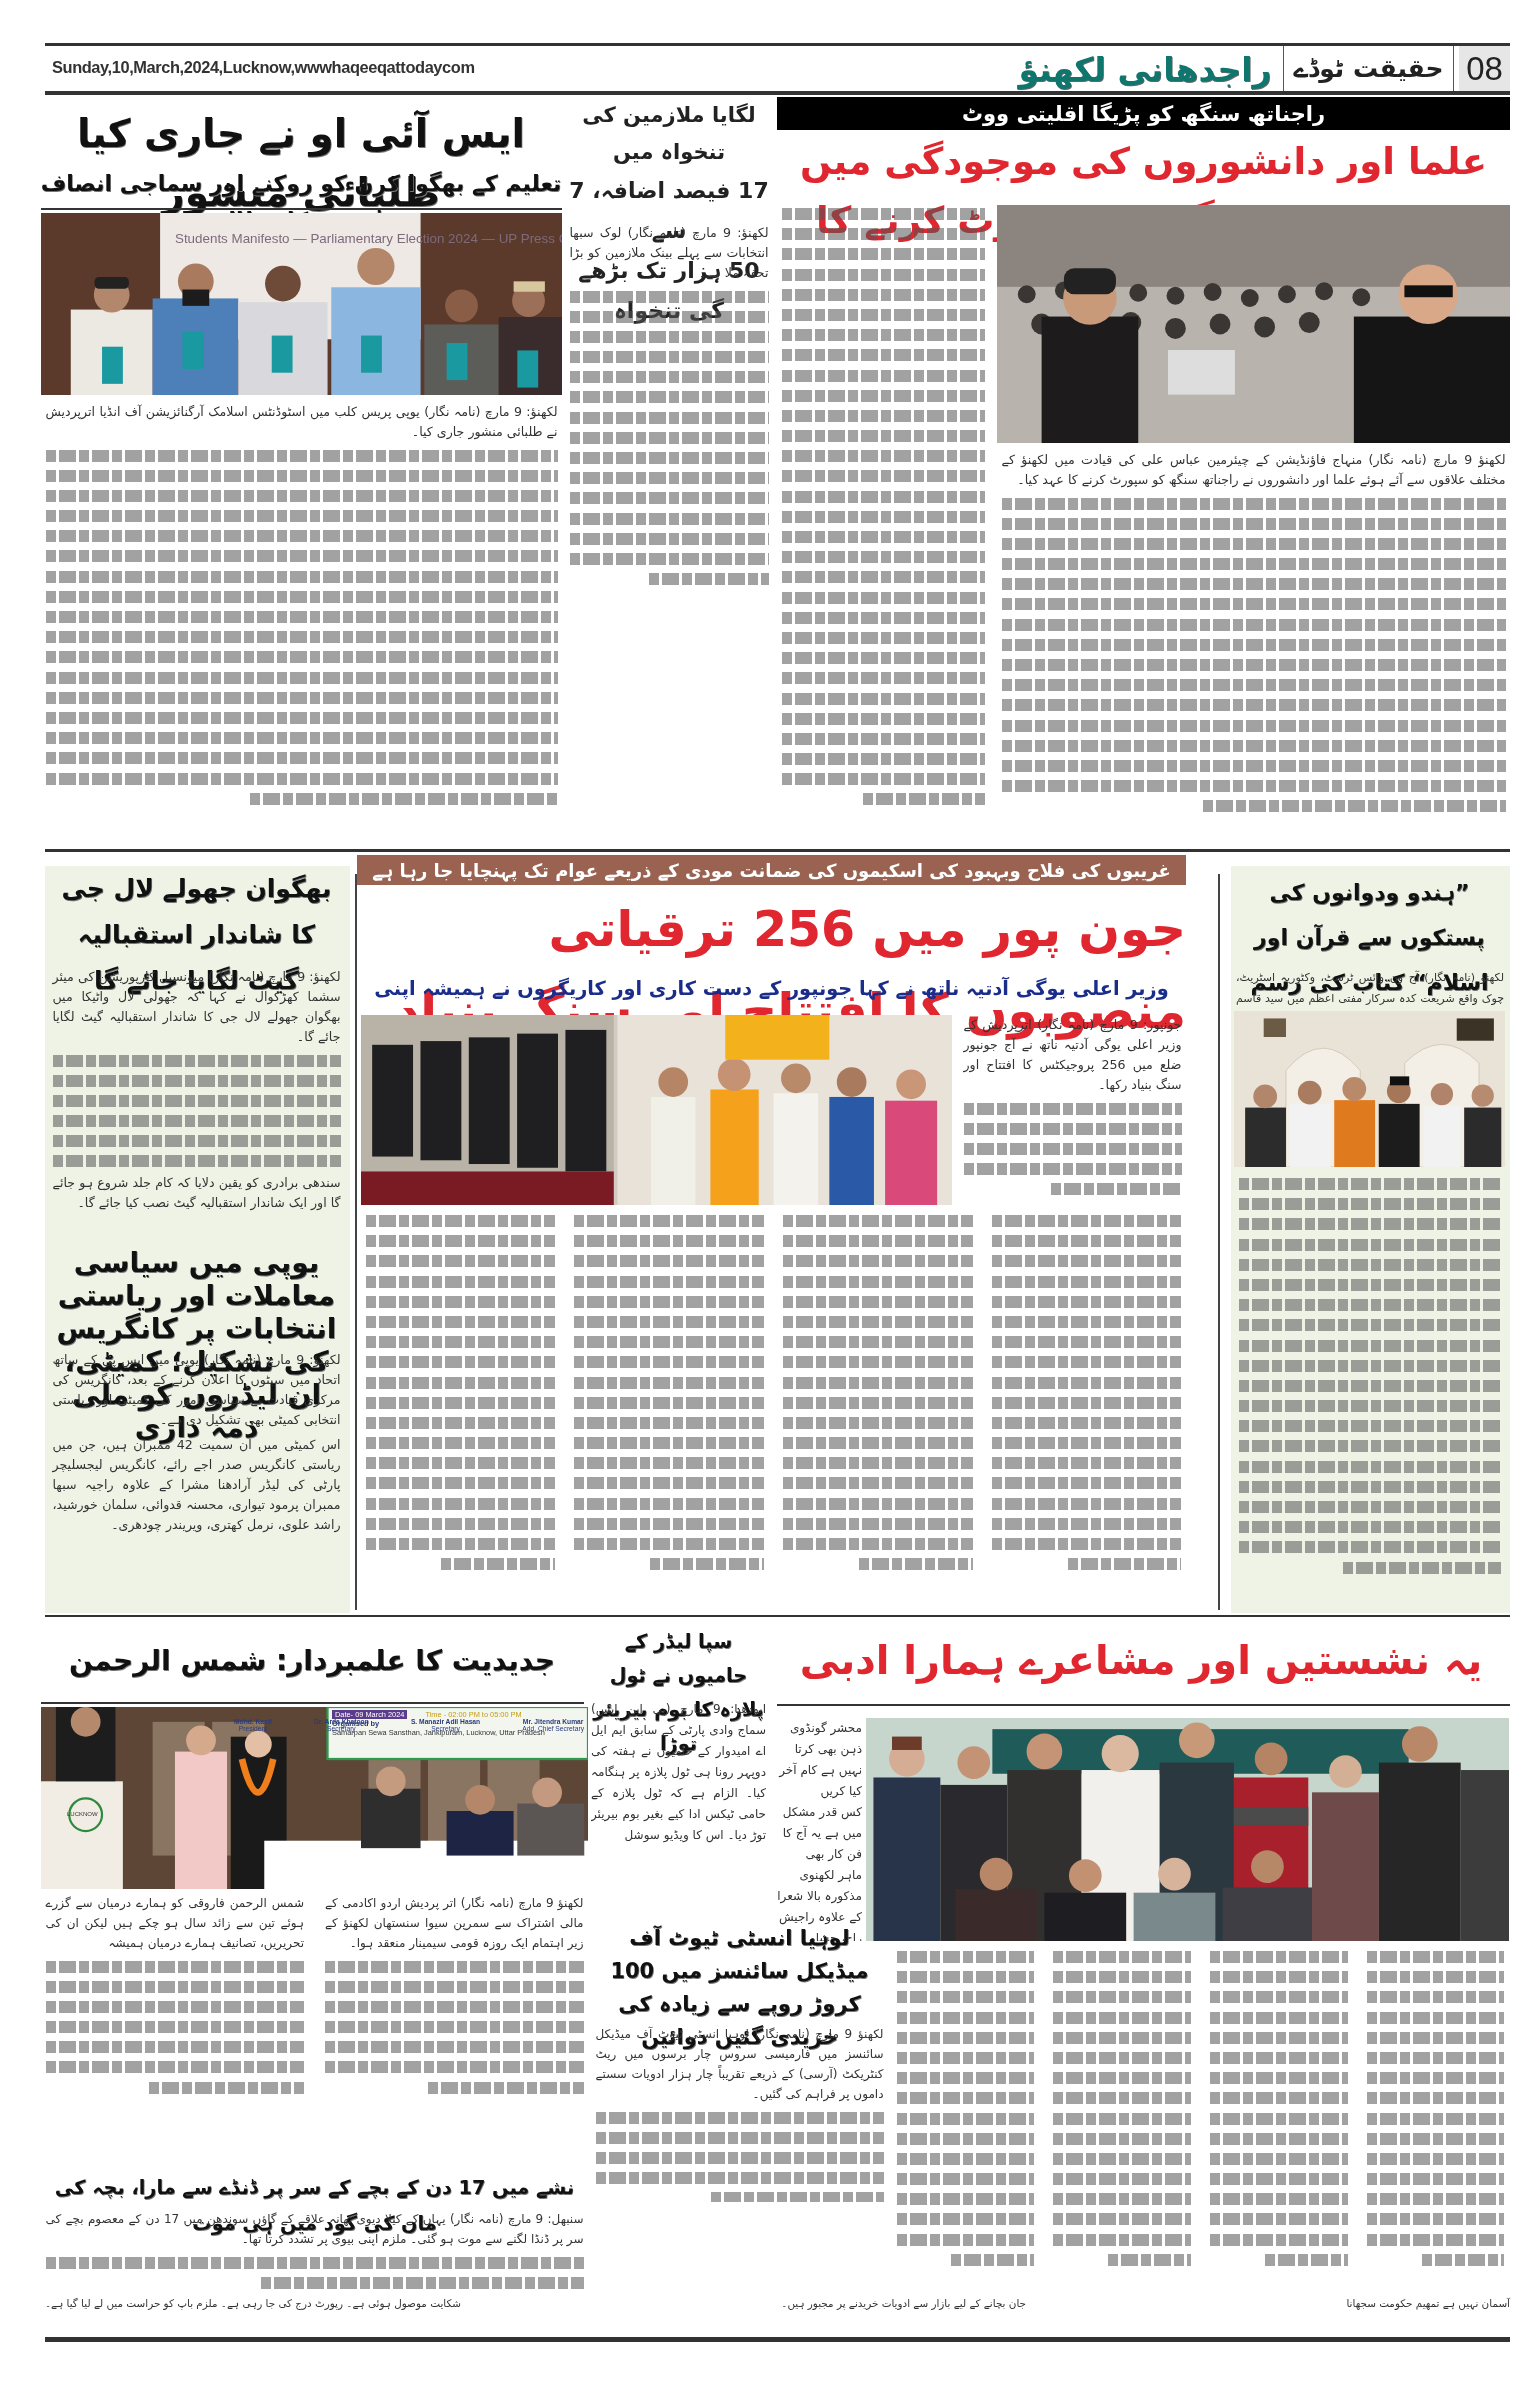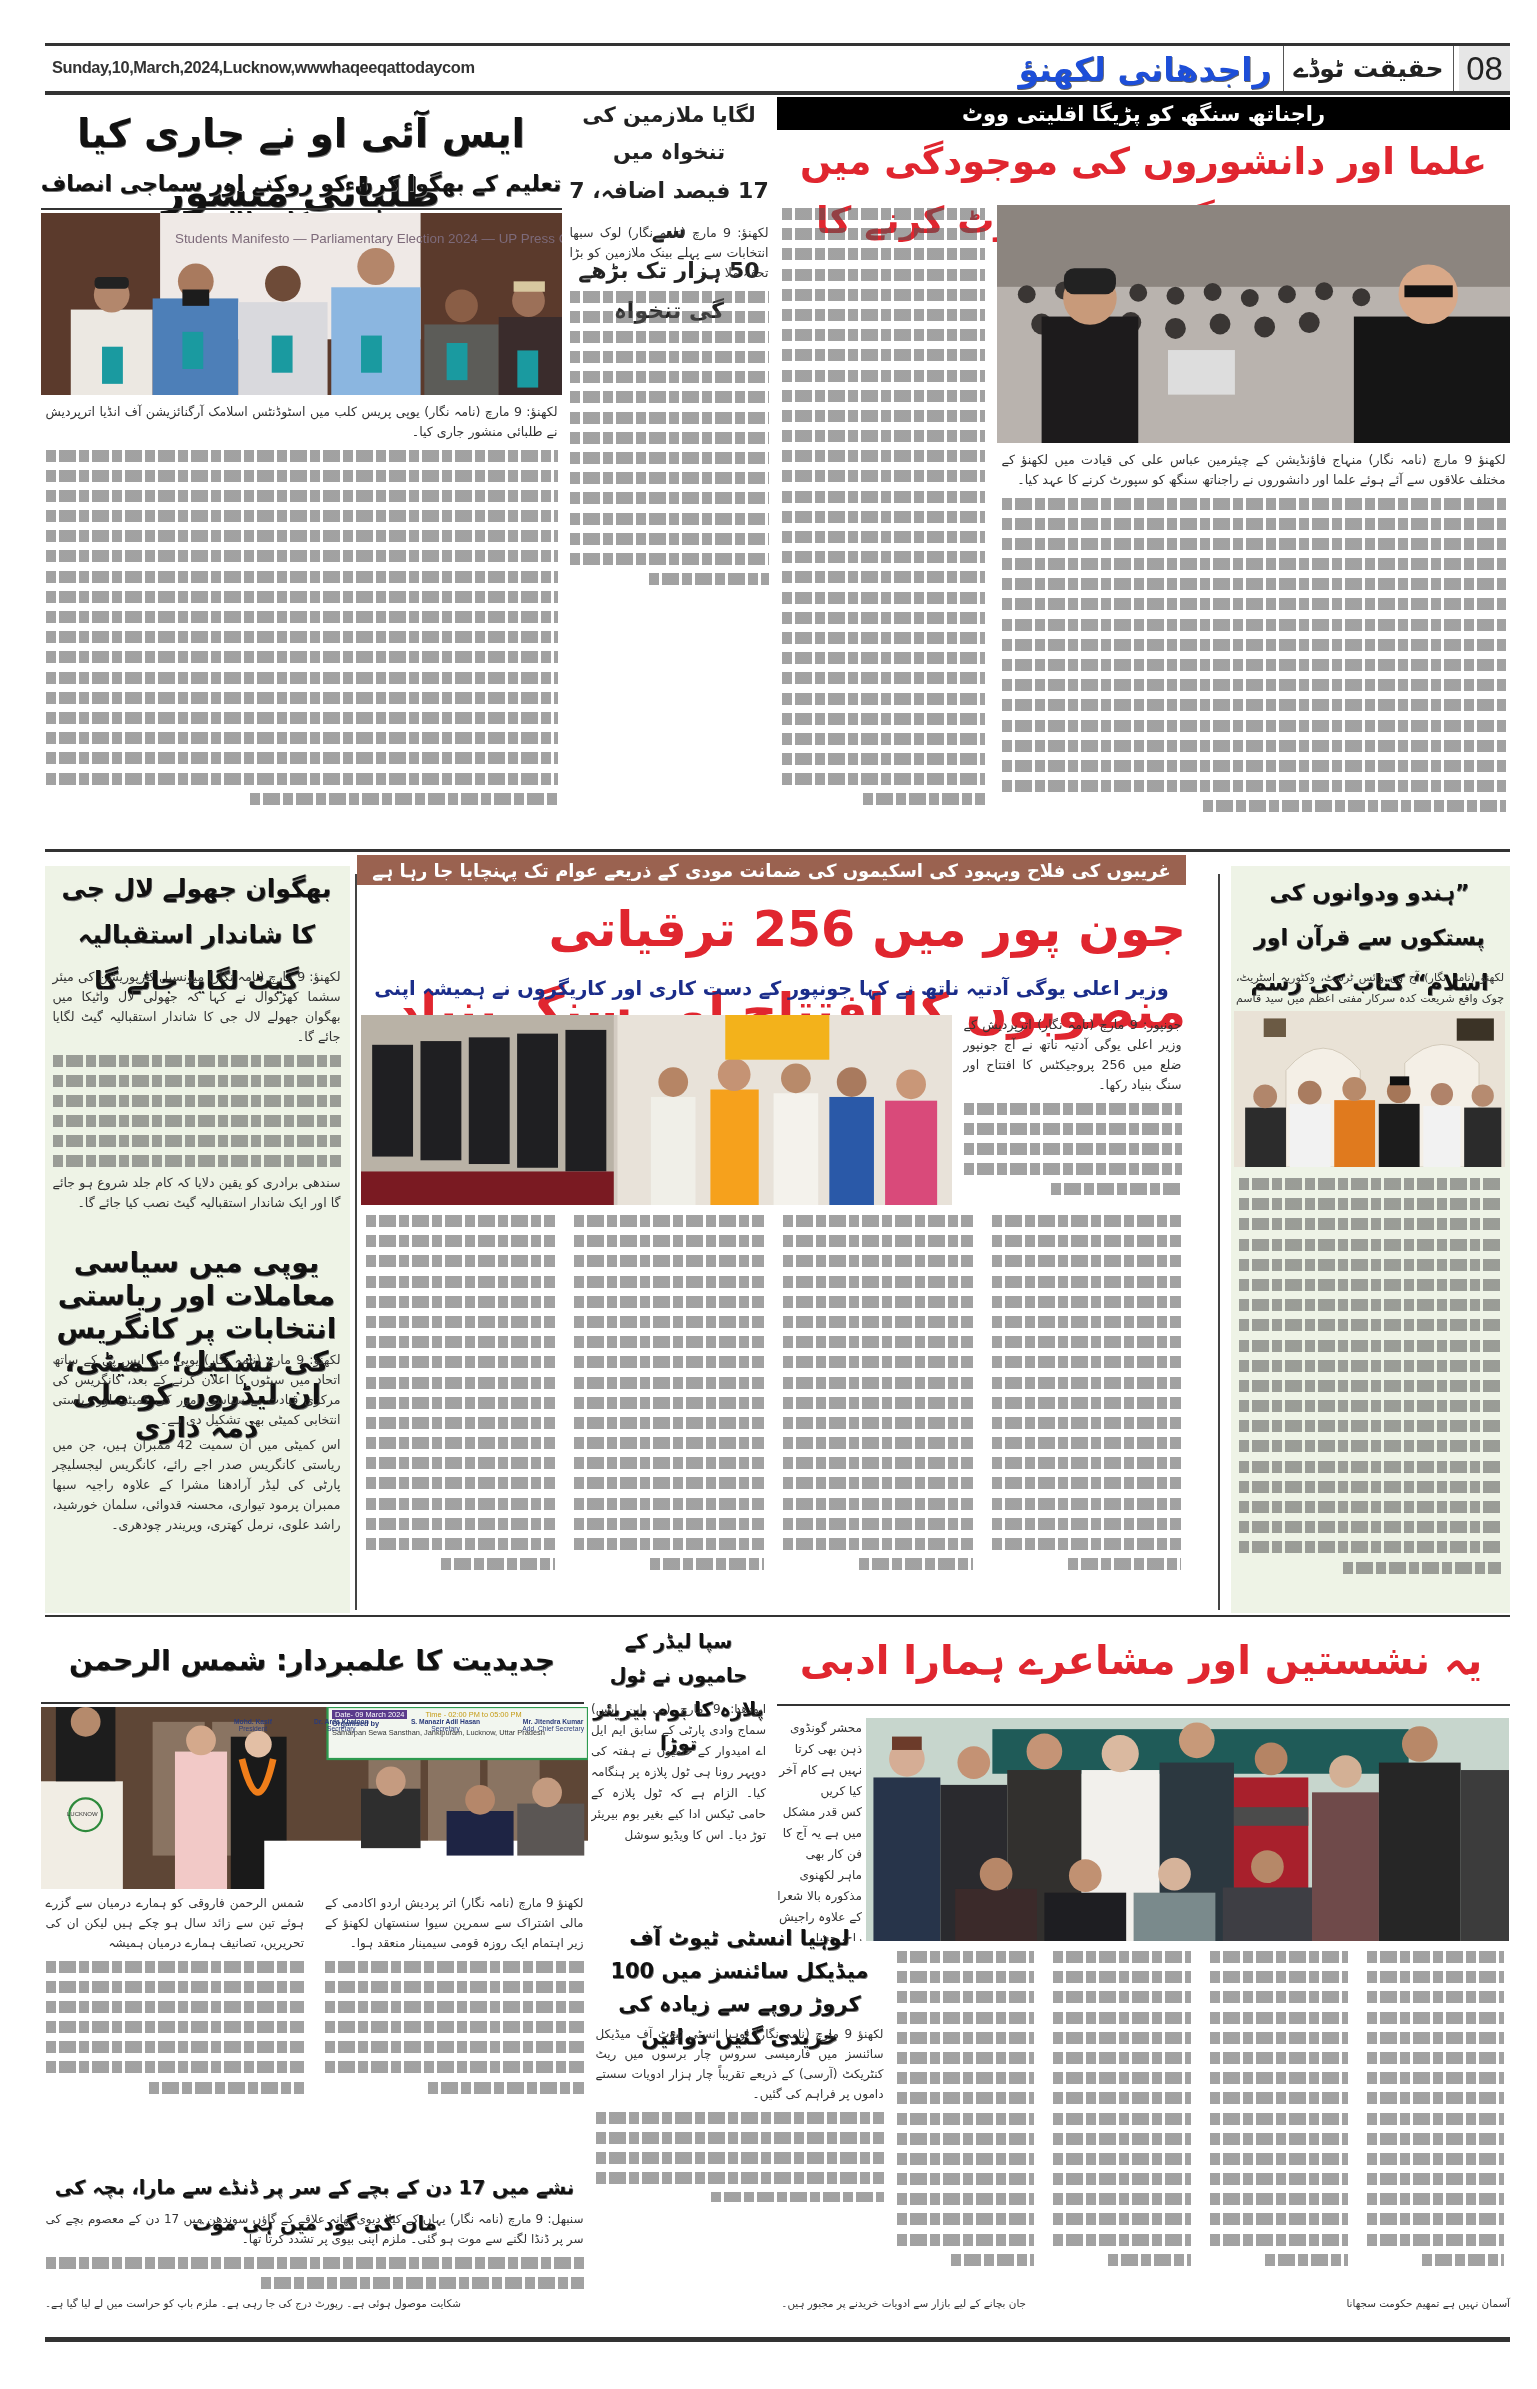--- a/index.html
+++ b/index.html
@@ -6,21 +6,21 @@
   html, body { width: 1537px; height: 2389px; background: #fff; overflow: hidden; }
   body { position: relative; font-family: "DejaVu Sans", sans-serif; color: #222; }
   .urdu { direction: rtl; font-family: "DejaVu Sans", sans-serif; }
   .abs { position: absolute; }
 
   
   .topline { left: 45px; top: 43px; width: 1465px; height: 3px; background: #333; }
   .botline { left: 45px; top: 91px; width: 1465px; height: 3.7px; background: #333; }
   .pageno { left: 1459px; top: 46px; width: 51px; height: 45px; background: #e6e6e6; font-family: "Liberation Sans", sans-serif; font-size: 33px; color: #222; display: flex; align-items: center; justify-content: center; }
   .paperlogo { left: 1283px; top: 46px; width: 171px; height: 45px; border-right: 1.5px solid #555; border-left: 1.5px solid #555; font-size: 25px; font-weight: bold; color: #222; display: flex; align-items: center; justify-content: center; }
-  .section { left: 1011px; top: 46px; width: 268px; height: 47px; font-size: 33px; font-weight: bold; color: #1d4ed8; display: flex; align-items: center; justify-content: center; text-shadow: 0.7px 0.7px 0 #666; }
+  .section { left: 1011px; top: 46px; width: 268px; height: 47px; font-size: 33px; font-weight: bold; color: #0f766e; display: flex; align-items: center; justify-content: center; text-shadow: 0.7px 0.7px 0 #666; }
   .dateline { left: 52px; top: 58px; font-family: "Liberation Sans", sans-serif; font-size: 16.4px; font-weight: bold; color: #333; letter-spacing: -0.4px; }
 
   
   .kicker-dark { background: #000000; color: #fff; font-weight: bold; display: flex; align-items: center; justify-content: center; }
   .kicker-brown { background: #9a6250; color: #fff; font-weight: bold; display: flex; align-items: center; justify-content: center; }
   .red-head { color: #e0262f; font-weight: bold; text-align: center; }
   .black-head { color: #111; font-weight: bold; text-align: center; text-shadow: 0.7px 0.7px 0 #777; }
   .rule { background: #333; }
   .vrule { background: #444; width: 2.2px; }
   .body-text { font-size: 12.6px; line-height: 20px; color: #333; text-align: justify; }

